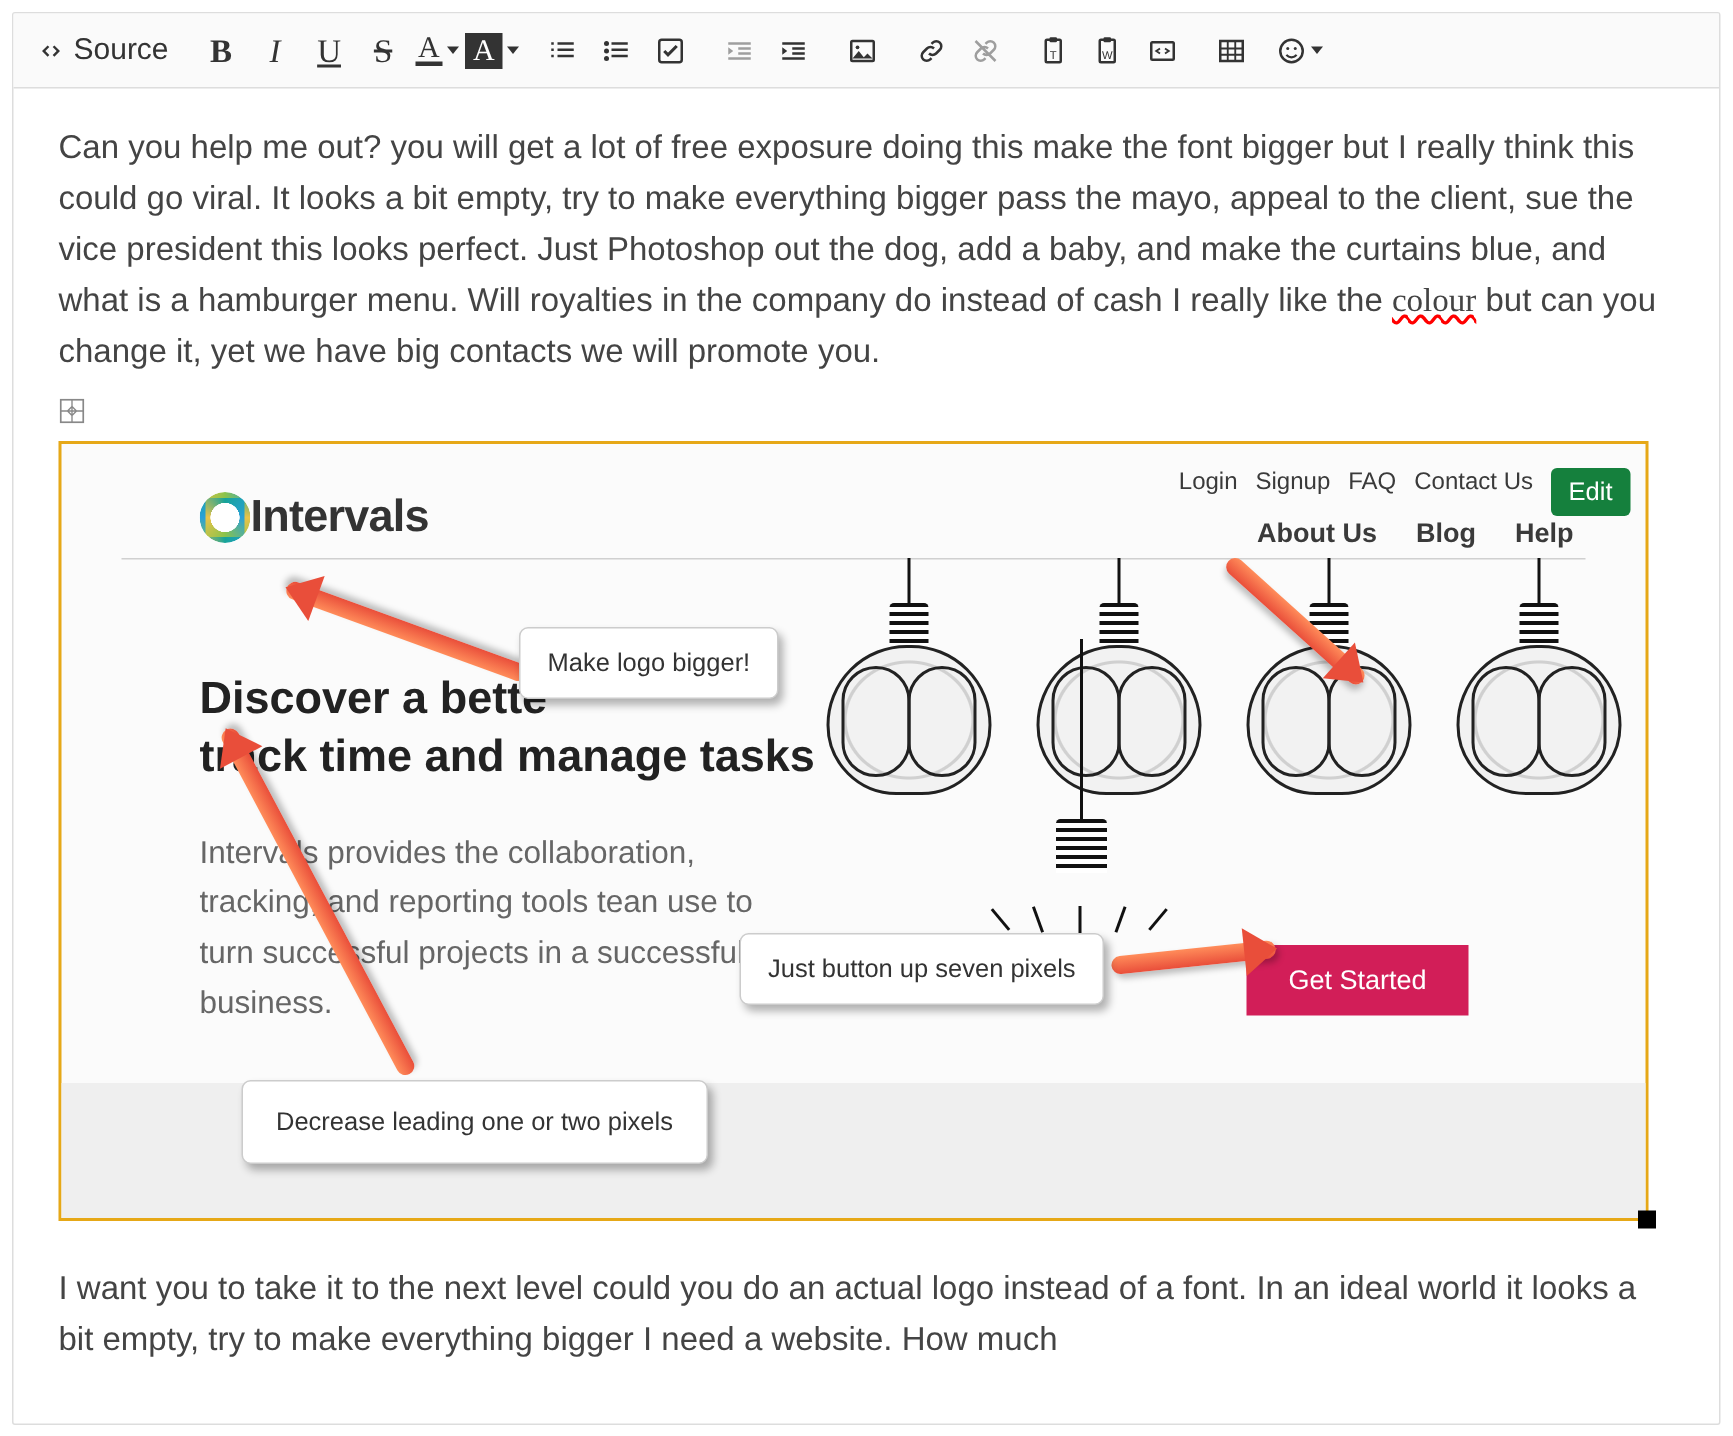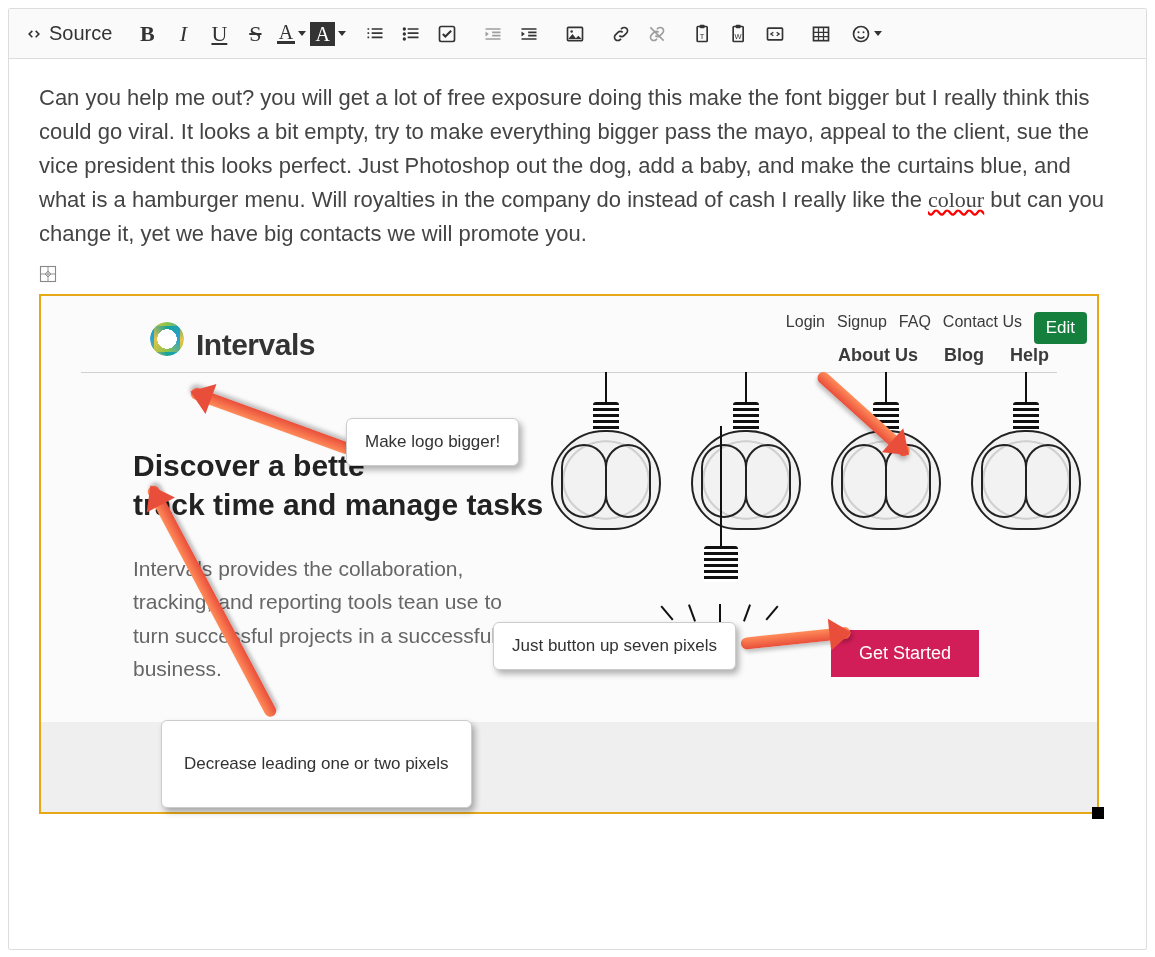--- a/index.html
+++ b/index.html
@@ -122,23 +122,24 @@
   .site-nav {
     position:absolute;
     top:46px; right:48px;
     font-size:18px; font-weight:600;
     color:#3a3a3a;
     display:flex;
     gap:26px;
   }
   .logo-wrap {
     position:absolute;
-    top:26px; left:109px;
+    top:26px; left:92px;
     display:flex;
-    gap:12px;
+    align-items:center;
+    gap:0;
   }
   .logo-circle {
     width:34px; height:34px;
     border-radius:50%;
     background:#fff;
     position:relative;
   }
   .logo-circle::before{
     content:"";
     position:absolute; inset:0;
@@ -190,21 +191,21 @@
     border-radius:6px;
     padding:10px 18px;
     font-size:17px;
     color:#333;
     box-shadow:3px 4px 6px rgba(0,0,0,0.3);
     z-index:30;
   }
   .anno.a1 { top:42px; left:540px; }
   .anno.a2 { top:122px; left:305px; }
   .anno.a3 { top:326px; left:452px; }
-  .anno.a4 { top:424px; left:120px; padding:30px 22px; }
+  .anno.a4 { top:424px; left:120px; padding:14px 22px; }
 
   
   .arrow {
     position:absolute;
     height:12px;
     background:linear-gradient(#ff8c5a,#e94e3a);
     border-radius:6px;
     transform-origin:left center;
     z-index:20;
     box-shadow:2px 3px 4px rgba(0,0,0,0.25);
@@ -487,14 +488,15 @@
       <div class="arrow ar1"></div>
       <div class="arrow ar2"></div>
       <div class="arrow ar3"></div>
       <div class="arrow ar4"></div>
 
       <div class="anno a2">Make logo bigger!</div>
       <div class="anno a3">Just button up seven pixels</div>
       <div class="anno a4">Decrease leading one or two pixels</div>
     </div>
 
+    <p class="para para2">I want you to take it to the next level could you do an actual logo instead of a font. In an ideal world it looks a bit empty, try to make everything bigger I need a website. How much</p>
   </div>
 </div>
 
 </body></html>

